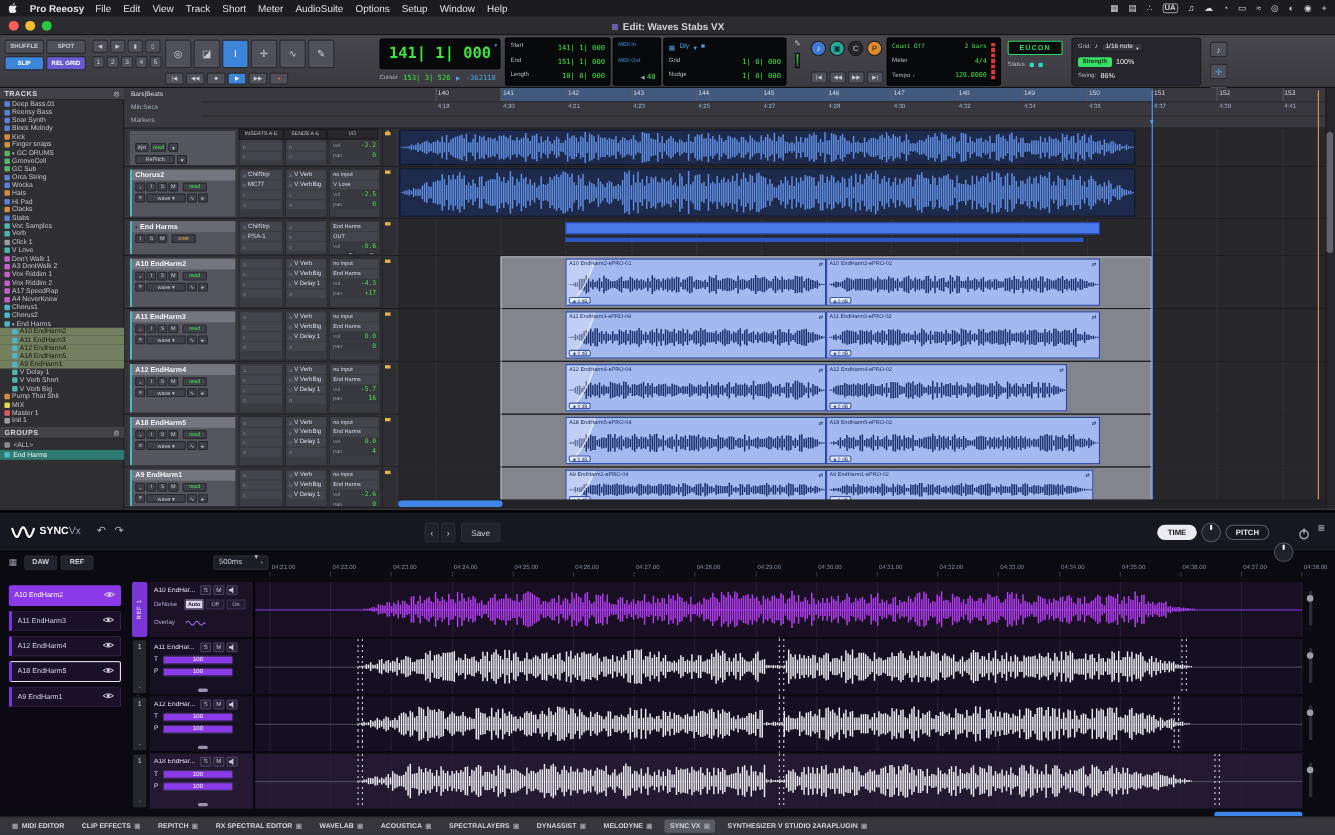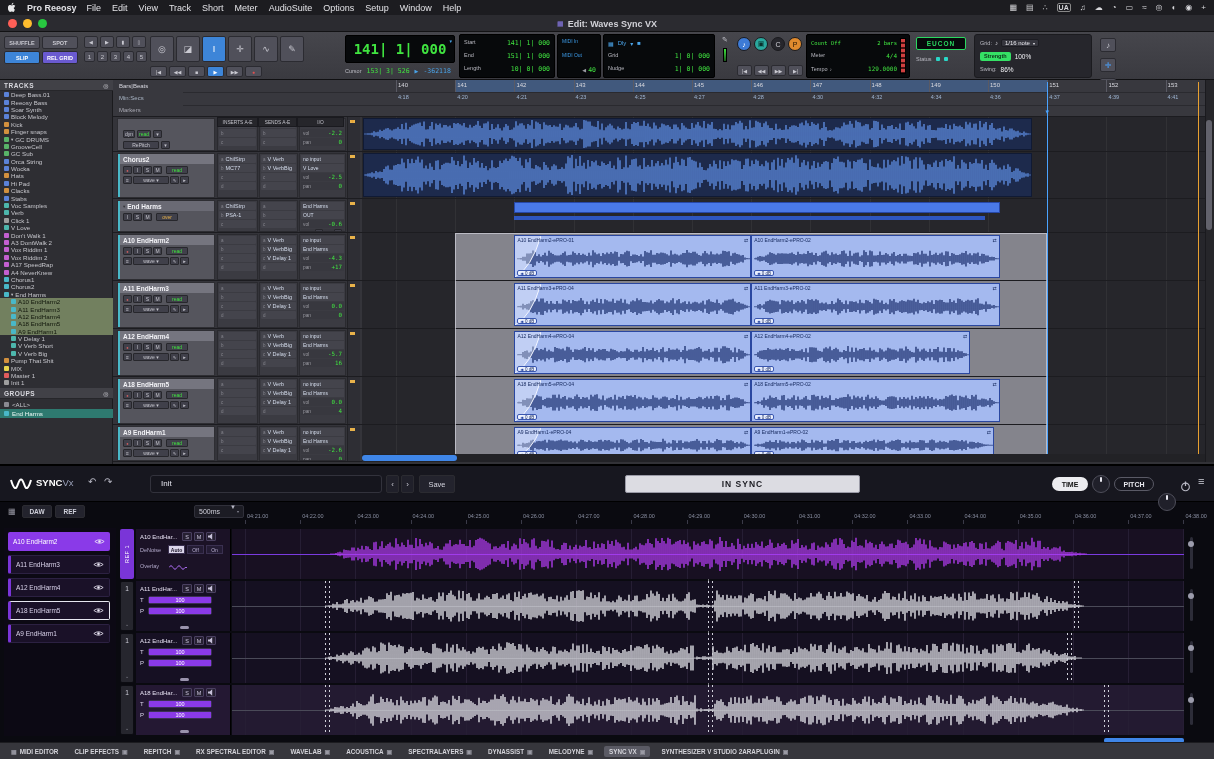--- a/index.html
+++ b/index.html
@@ -72,21 +72,21 @@
         <span>+</span>
       </span>
   </div>
 
   <div id="titlebar" class="a" style="left:0;top:15px;width:1214px;height:17px;background:#2b2b30;border-bottom:1px solid #121214;display:flex;align-items:center;padding:0 8px">
     <span style="width:9px;height:9px;border-radius:50%;background:#ff5f57;margin-right:6px"></span>
     <span style="width:9px;height:9px;border-radius:50%;background:#febc2e;margin-right:6px"></span>
     <span style="width:9px;height:9px;border-radius:50%;background:#28c840"></span>
     <span class="a" style="left:0;right:0;top:0;height:17px;display:flex;align-items:center;justify-content:center;gap:4px;pointer-events:none">
       <span style="font-size:7px;color:#8a7ae8">▦</span>
-      <span style="font-size:9px;font-weight:bold;color:#d2d2d8">Edit: Waves Sync VX</span>
+      <span style="font-size:9px;font-weight:bold;color:#d2d2d8">Edit: Waves Stabs VX</span>
     </span>
   </div>
 
   <div id="toolbar" class="a" style="left:0;top:32px;width:1214px;height:48px;background:linear-gradient(#46464c,#3a3a40);border-bottom:1px solid #101012">
     <div id="em-grid" class="a" style="left:4px;top:4px;width:76px;height:28px;display:flex;flex-wrap:wrap;gap:2px">
         <div class="tc" style="width: 36px; height: 13px; font-size: 5.5px; font-weight: bold;">SHUFFLE</div>
         <div class="tc" style="width: 36px; height: 13px; font-size: 5.5px; font-weight: bold;">SPOT</div>
         <div class="tc on" style="width: 36px; height: 13px; font-size: 5.5px; font-weight: bold;">SLIP</div>
         <div class="tc acc" style="width: 36px; height: 13px; font-size: 5.5px; font-weight: bold;">REL GRID</div>
       </div>
@@ -1320,25 +1320,23 @@
   </div>
 
   <div id="plugin" class="a" style="left:0;top:464px;width:1214px;height:278px;background:#0a0a10;border-top:2px solid #000">
     <div class="a" style="left:0;top:0;width:1214px;height:36px;background:#17171f;border-bottom:1px solid #000"></div>
     <span class="a" style="left:10px;top:11px"><svg viewBox="0 0 22 14" width="22" height="14">
           <path d="M1 3 C4 13 6 13 8 7 C10 1 12 1 14 7 C16 13 18 13 21 3" stroke="#fff" stroke-width="2" fill="none"></path>
         </svg></span>
     <span class="a" style="left:36px;top:11px;font-size:9.5px;color:#fff"><b>SYNC</b><span style="color:#9aa0b8">Vx</span></span>
     <span class="a" style="left:88px;top:10px;font-size:10px;color:#b4b4c0">↶</span>
     <span class="a" style="left:104px;top:10px;font-size:10px;color:#b4b4c0">↷</span>
-    <div class="a" style="left:150px;top:9px;width:232px;height:18px;background:#15151d;border:1px solid #32323c;border-radius:3px;font-size:8px;color:#e4e4ee;line-height:16px;padding-left:10px">Init</div>
     <div class="a tc" style="left:386px;top:9px;width:13px;height:18px;background:#20202a;color:#c8c8d2;font-size:8px">‹</div>
     <div class="a tc" style="left:401px;top:9px;width:13px;height:18px;background:#20202a;color:#c8c8d2;font-size:8px">›</div>
     <div class="a tc" style="left:419px;top:9px;width:36px;height:18px;background:#23232d;color:#d2d2dc;font-size:7.5px">Save</div>
-    <div class="a" style="left:625px;top:9px;width:235px;height:18px;background:#dcdce2;border:1px solid #9a9aa6;border-radius:2px;font-size:8.5px;font-weight:bold;letter-spacing:1px;color:#1a1a20;display:flex;align-items:center;justify-content:center">IN SYNC</div>
     <div class="a" style="left:1052px;top:11px;width:36px;height:14px;background:#ececf0;border-radius:7px;font-size:7px;font-weight:bold;color:#111;display:flex;align-items:center;justify-content:center">TIME</div>
     <div class="a knob" style="left:1092px;top:9px"></div>
     <div class="a" style="left:1114px;top:11px;width:40px;height:14px;border:1px solid #5a5a66;border-radius:7px;font-size:7px;font-weight:bold;color:#e8e8ee;display:flex;align-items:center;justify-content:center">PITCH</div>
     <div class="a knob" style="left:1158px;top:9px"></div>
     <span class="a" style="left:1180px;top:12px"><svg viewBox="0 0 12 12" width="11" height="11">
           <circle cx="6" cy="6.5" r="4.2" stroke="#b8b8c4" fill="none" stroke-width="1.2"></circle>
           <path d="M6 0.5v5" stroke="#b8b8c4" stroke-width="1.4"></path>
         </svg></span>
     <span class="a" style="left:1198px;top:9px;font-size:11px;color:#cfd0da">≡</span>
 

